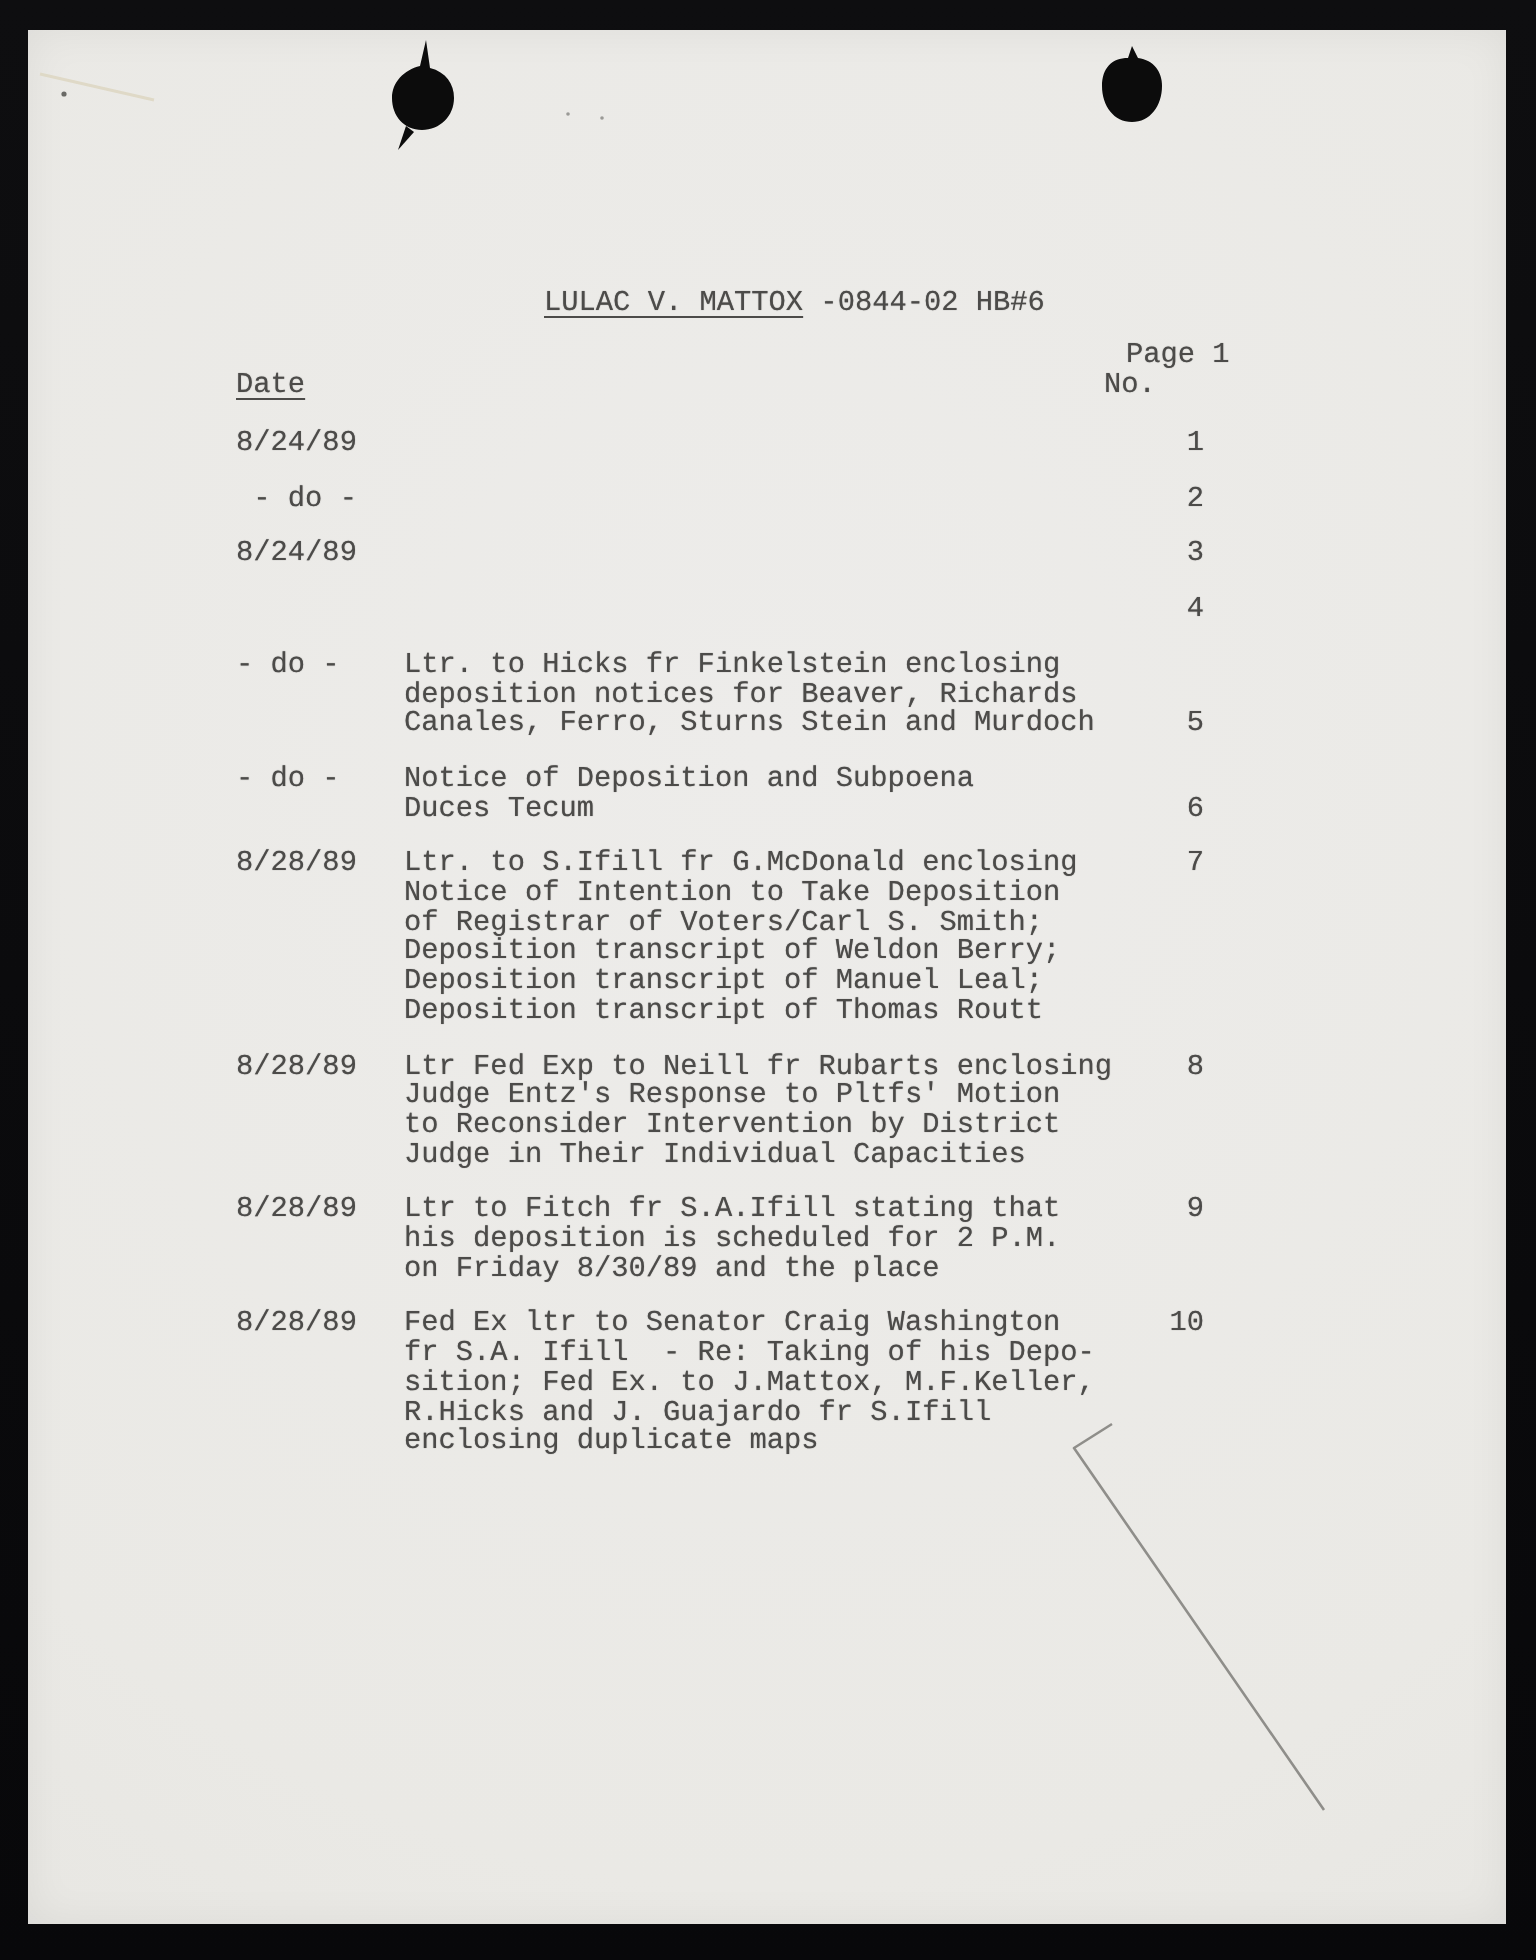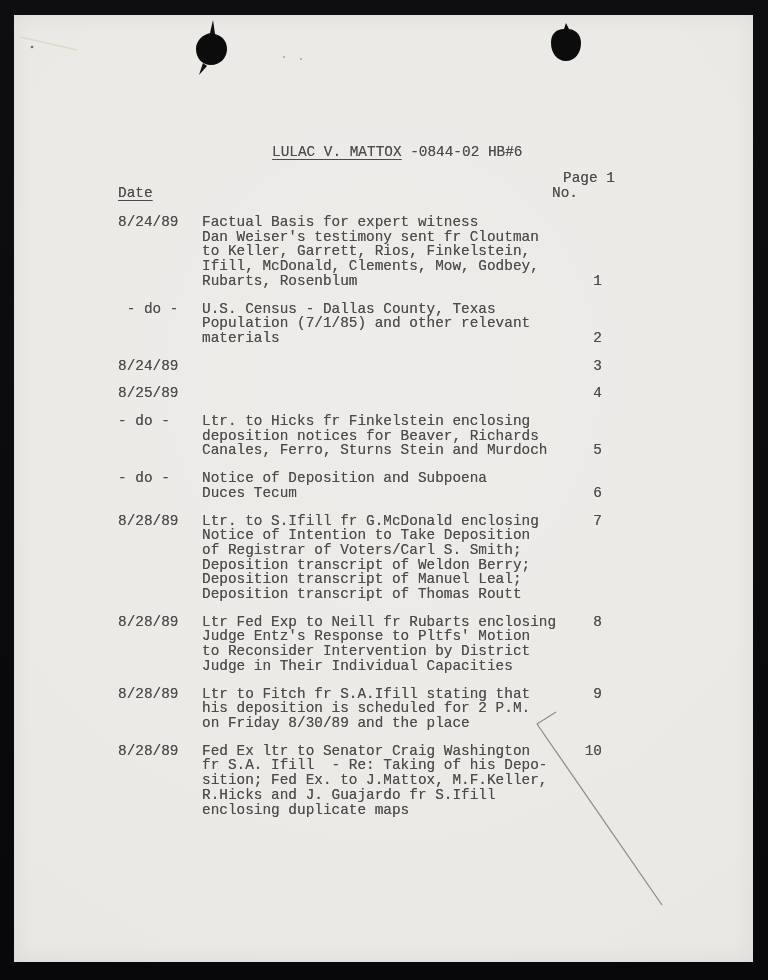--- a/index.html
+++ b/index.html
@@ -65,43 +65,34 @@
     <div class="typew doc-title"><span class="u-line">LULAC V. MATTOX</span><span> -0844-02 HB#6</span></div>
 
     <div class="typew page-label">Page 1</div>
 
     <div class="typew date-header u-line">Date</div>
     <div class="typew no-header">No.</div>
 
     <div class="entries" id="entries">
   <div class="entry typew">
     <div class="date">8/24/89</div>
-    <div class="desc">Factual Basis for expert witness
-Dan Weiser's testimony sent fr Cloutman
-to Keller, Garrett, Rios, Finkelstein,
-Ifill, McDonald, Clements, Mow, Godbey,
-Rubarts, Rosenblum</div>
     <div class="num num-last">1</div>
   </div>
 
   <div class="entry typew">
     <div class="date"> - do -</div>
-    <div class="desc">U.S. Census - Dallas County, Texas
-Population (7/1/85) and other relevant
-materials</div>
     <div class="num num-last">2</div>
   </div>
 
   <div class="entry typew">
     <div class="date">8/24/89</div>
     <div class="num num-last">3</div>
   </div>
 
   <div class="entry typew">
-    <div class="date">8/25/89</div>
     <div class="num num-last">4</div>
   </div>
 
   <div class="entry typew">
     <div class="date">- do -</div>
     <div class="desc">Ltr. to Hicks fr Finkelstein enclosing
 deposition notices for Beaver, Richards
 Canales, Ferro, Sturns Stein and Murdoch</div>
     <div class="num num-last">5</div>
   </div>

